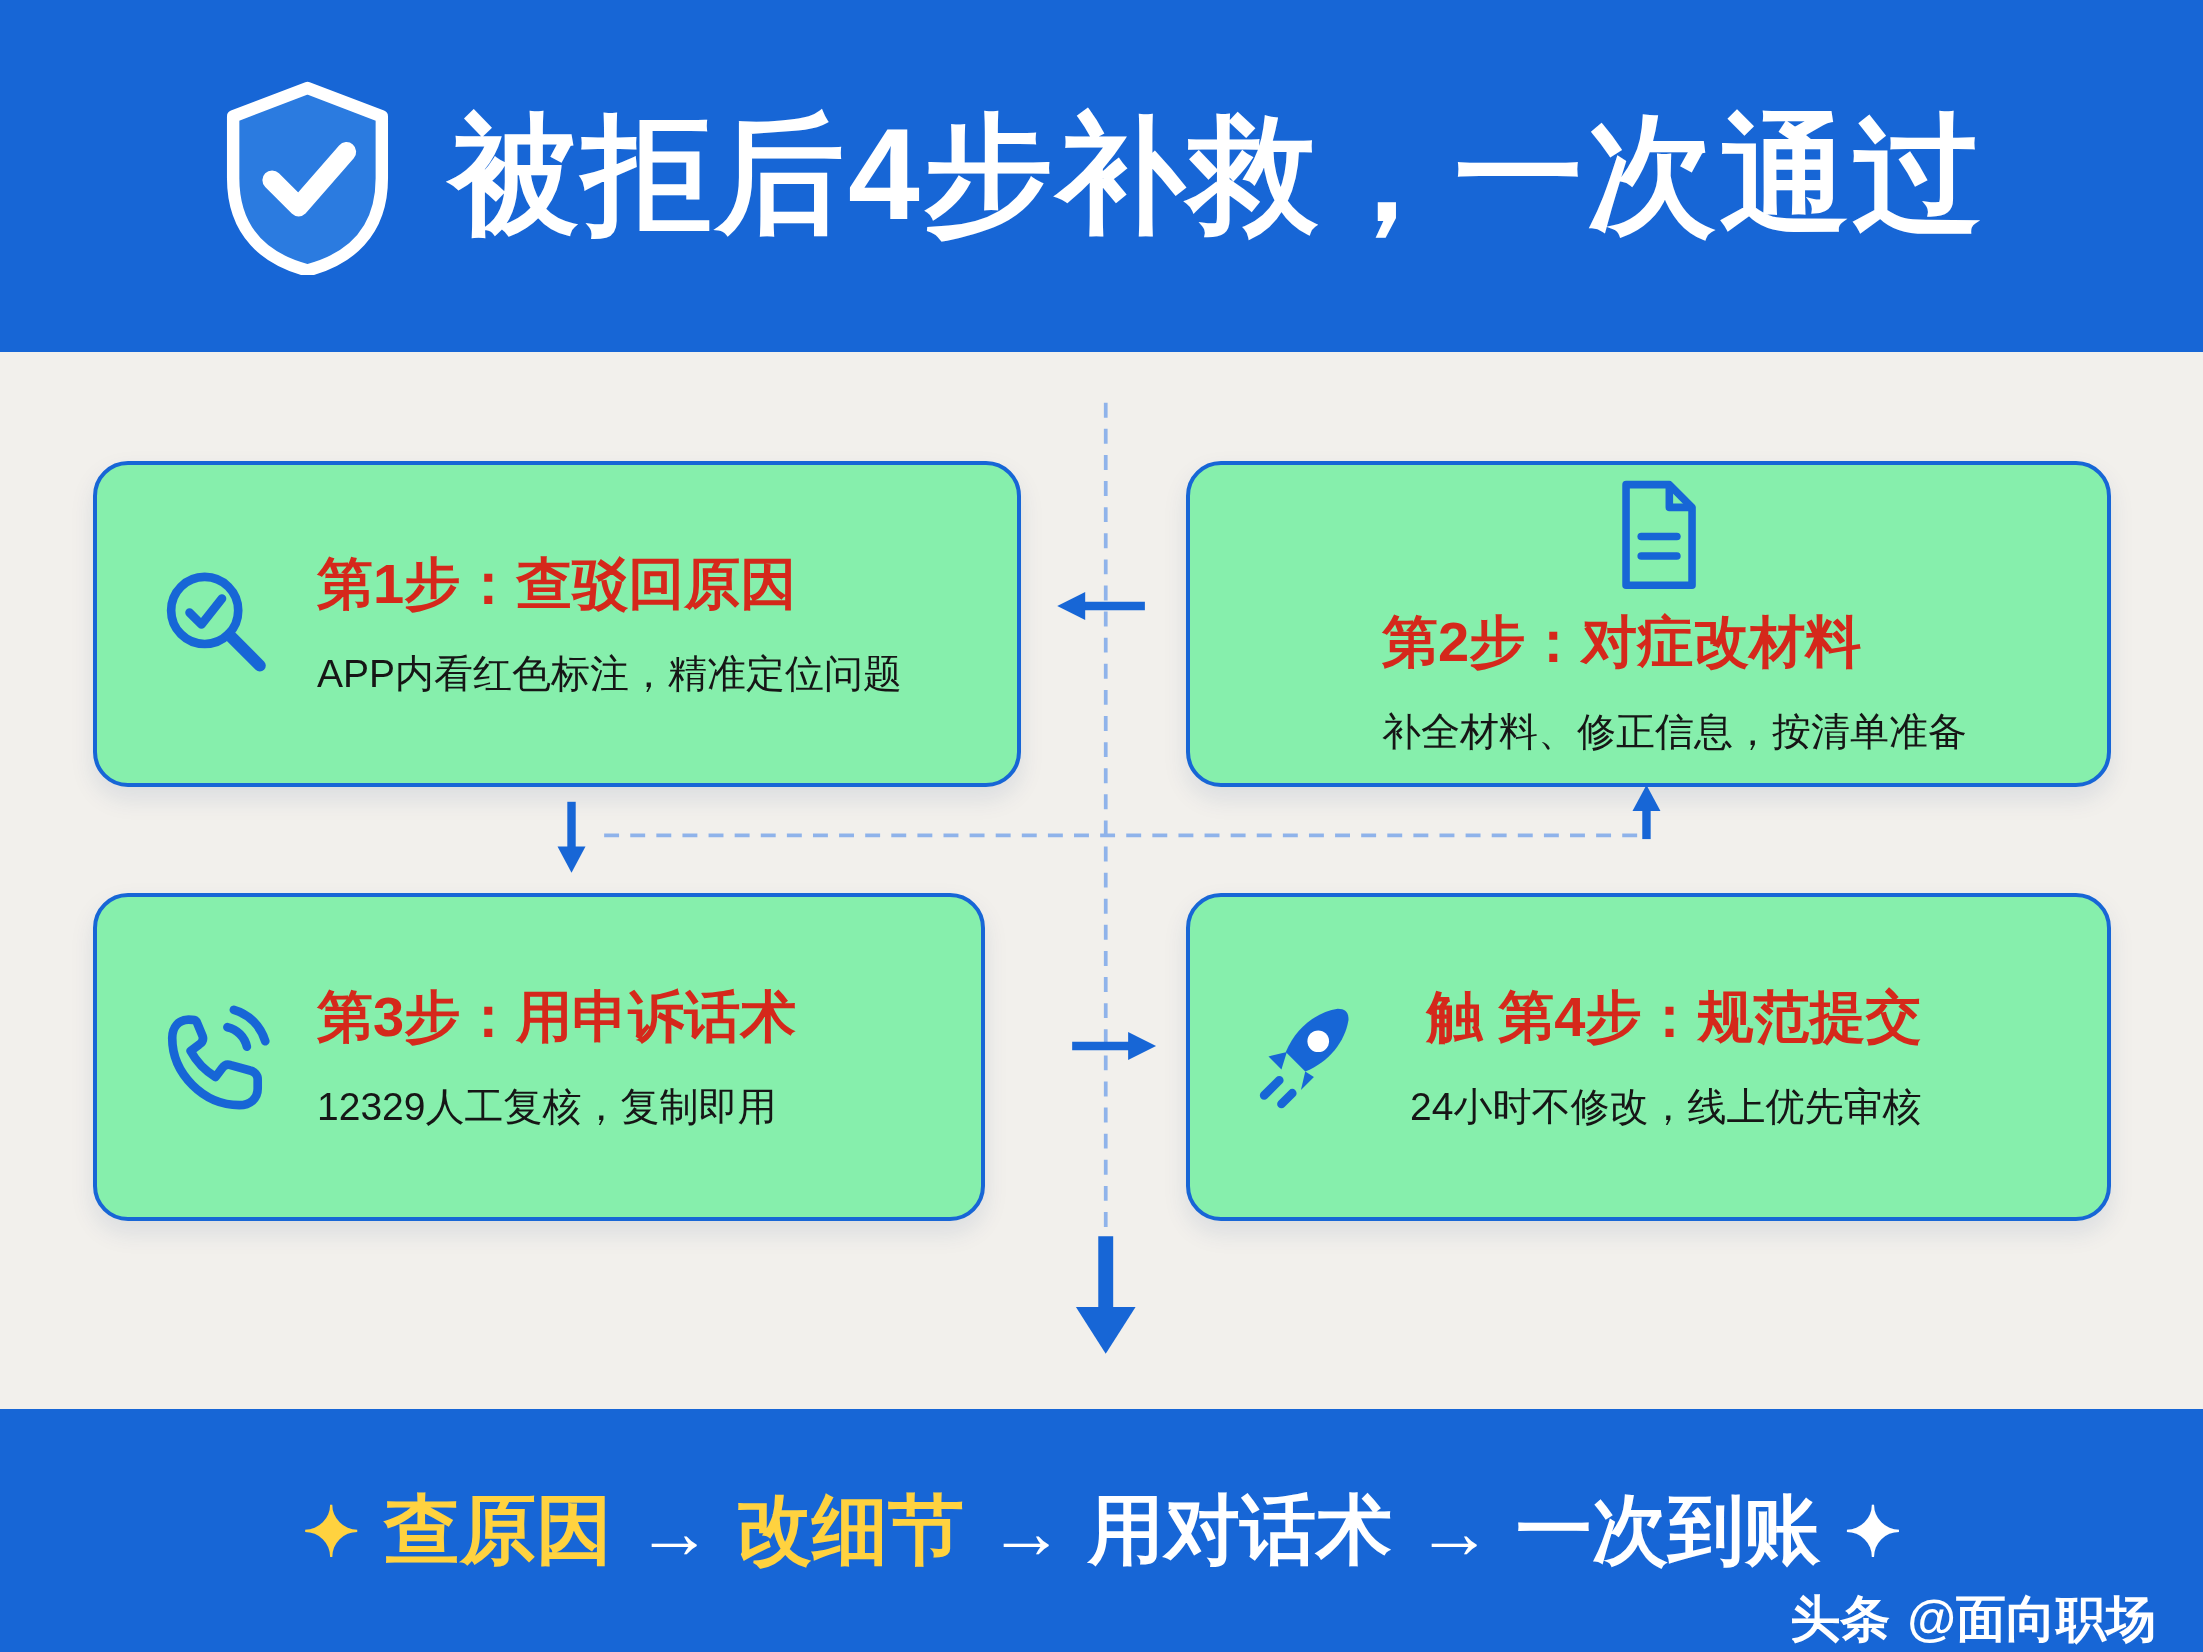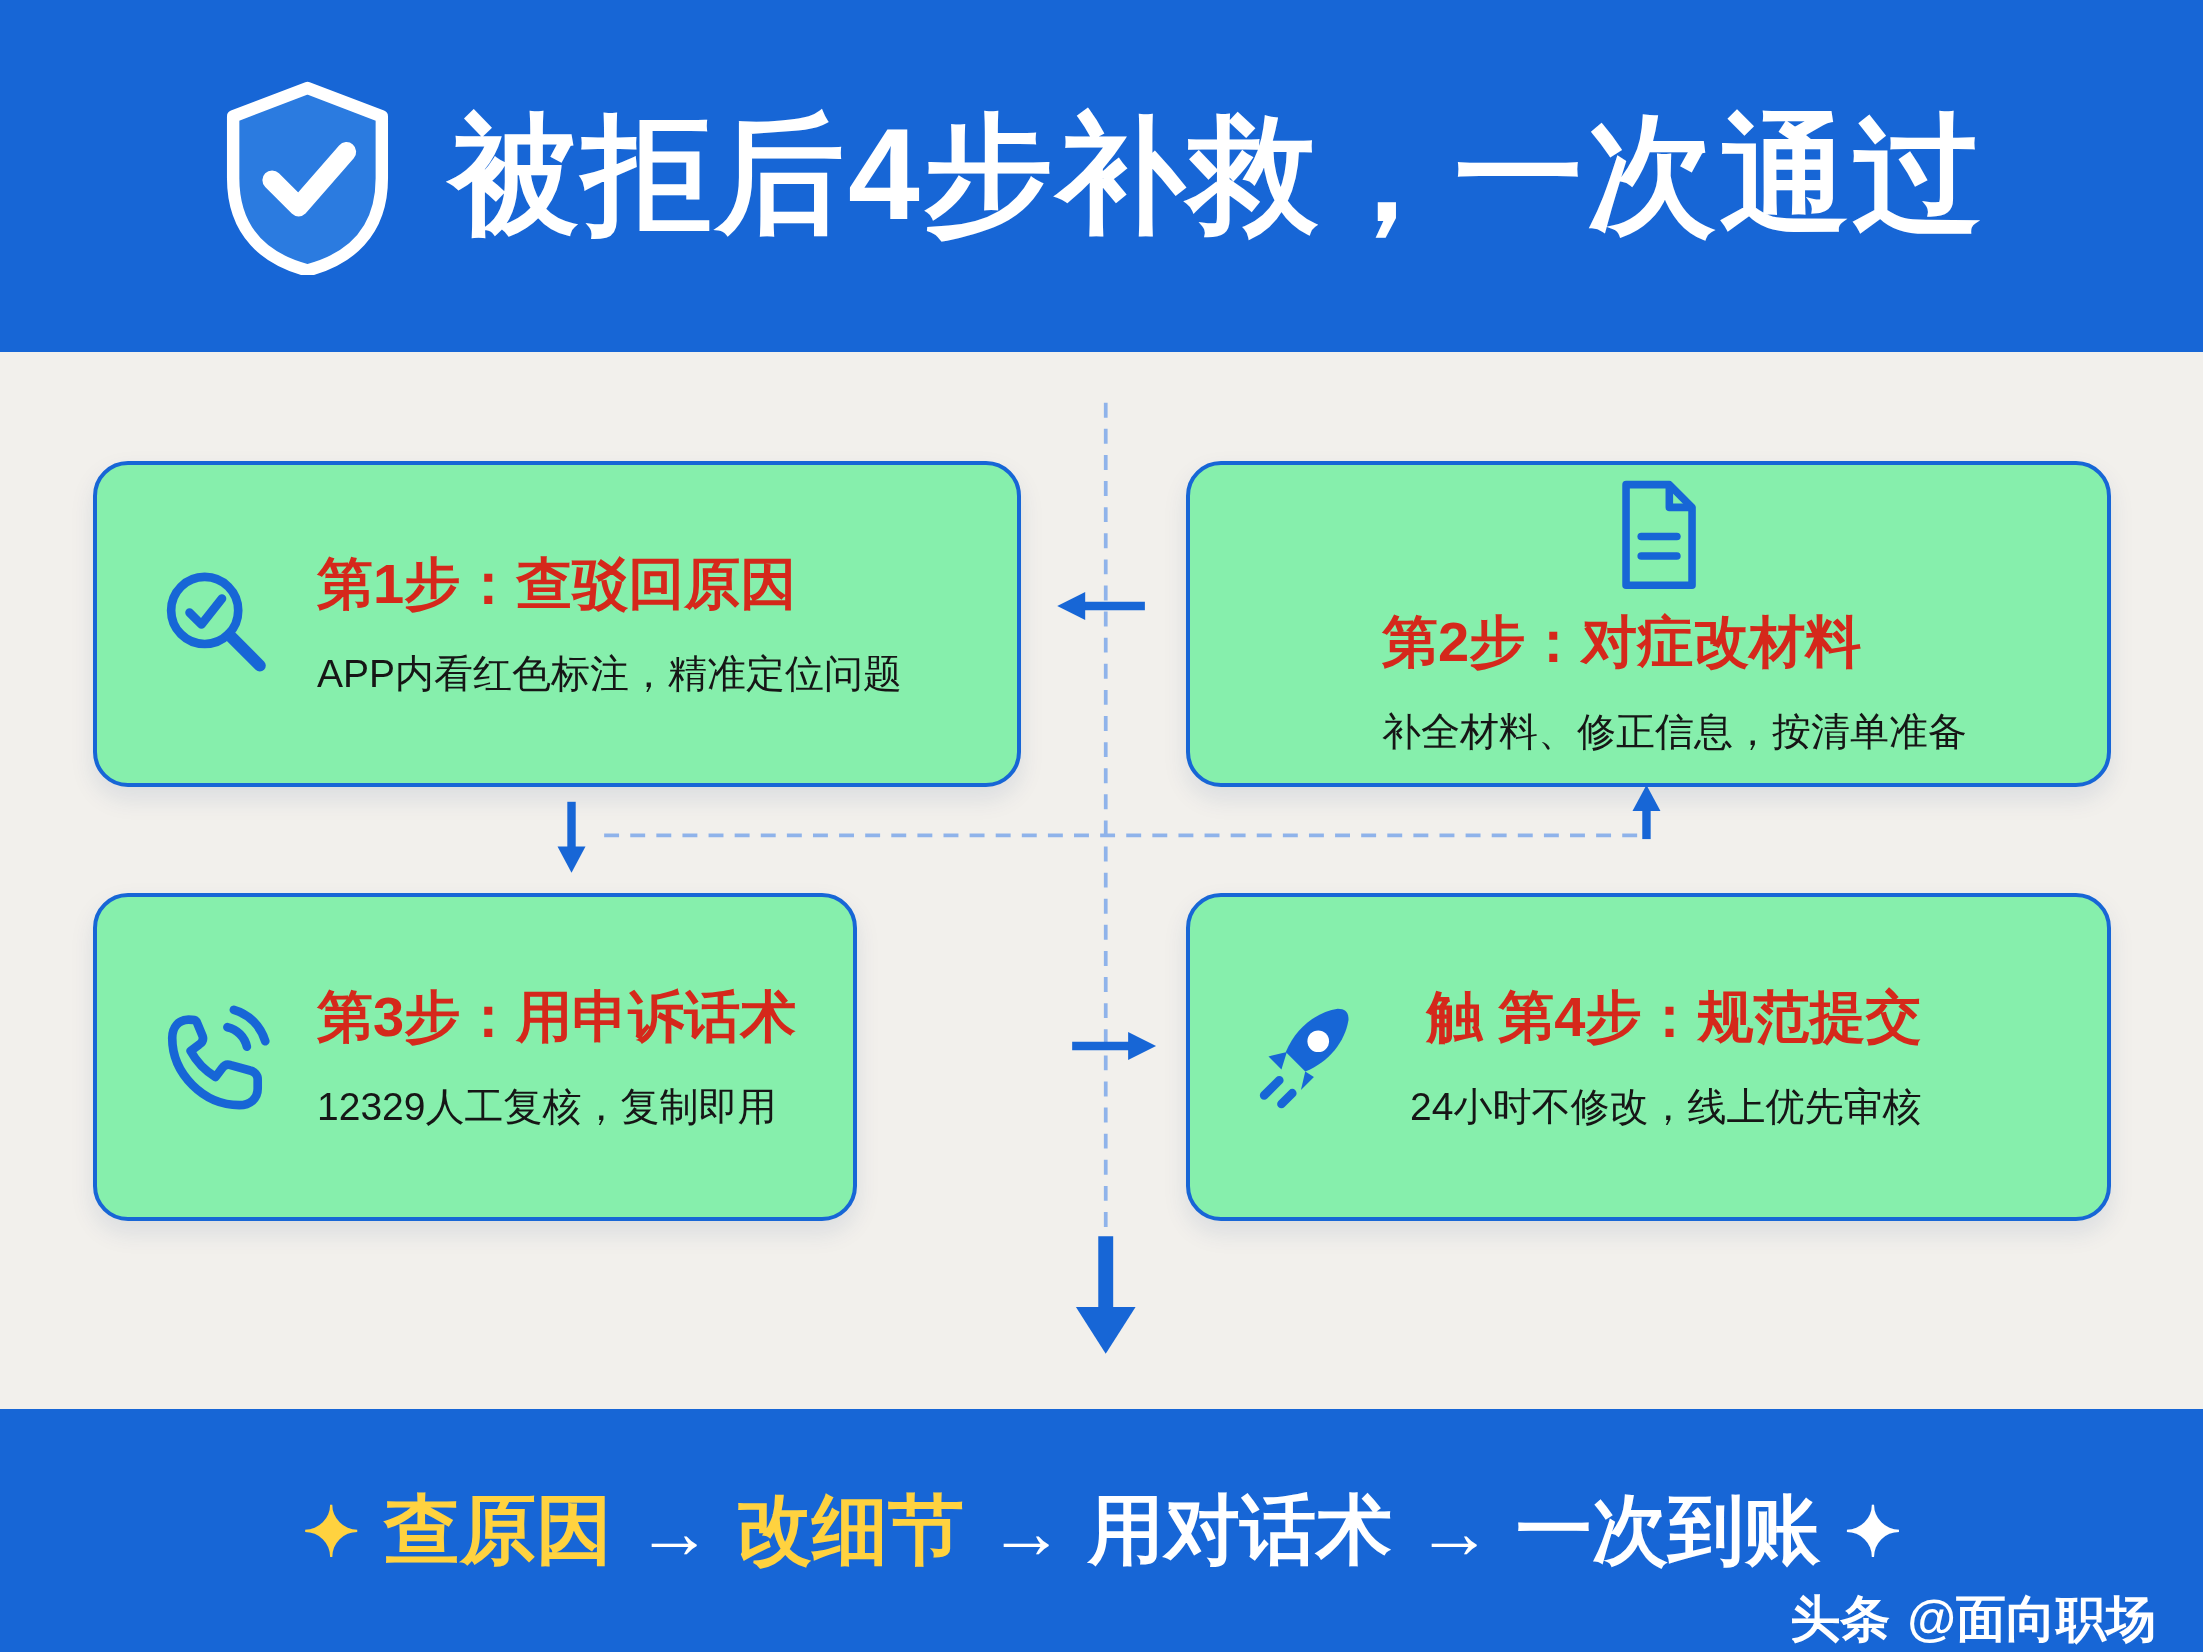--- a/index.html
+++ b/index.html
@@ -17,21 +17,21 @@
     display:flex;align-items:center;justify-content:center;gap:54px;}
   .header .shield{width:177px;height:191px;flex:0 0 auto;}
   .header .title{color:#ffffff;font-size:129px;font-weight:bold;letter-spacing:3.7px;white-space:nowrap;text-align:right;}
 
   
   .card{position:absolute;background:#86efac;border:4.7px solid #1766d6;border-radius:35px;
     box-sizing:border-box;display:flex;align-items:center;padding:0 28px 0 48px;
     box-shadow:0 11.2px 24px rgba(20,60,120,.10);}
   .card-1{left:93px;top:461px;width:928px;height:326px;}
   .card-2{left:1186px;top:461px;width:925px;height:326px;flex-direction:column;}
-  .card-3{left:93px;top:893px;width:764px;height:328px;}
+  .card-3{left:93px;top:893px;width:892px;height:328px;}
   .card-4{left:1186px;top:893px;width:925px;height:328px;text-align:right;}
   .card .icon{flex:0 0 140px;display:flex;align-items:center;justify-content:center;}
   .card .icon svg{width:119px;height:119px;}
   .card .text{margin-left:32px;display:flex;flex-direction:column;gap:24px;}
   .card .title{color:#d5281b;font-size:56px;font-weight:bold;white-space:nowrap;}
   .card .subtitle{color:#161616;font-size:39px;white-space:nowrap;}
 
   
   .connectors{position:absolute;left:0;top:0;pointer-events:none;}
 

